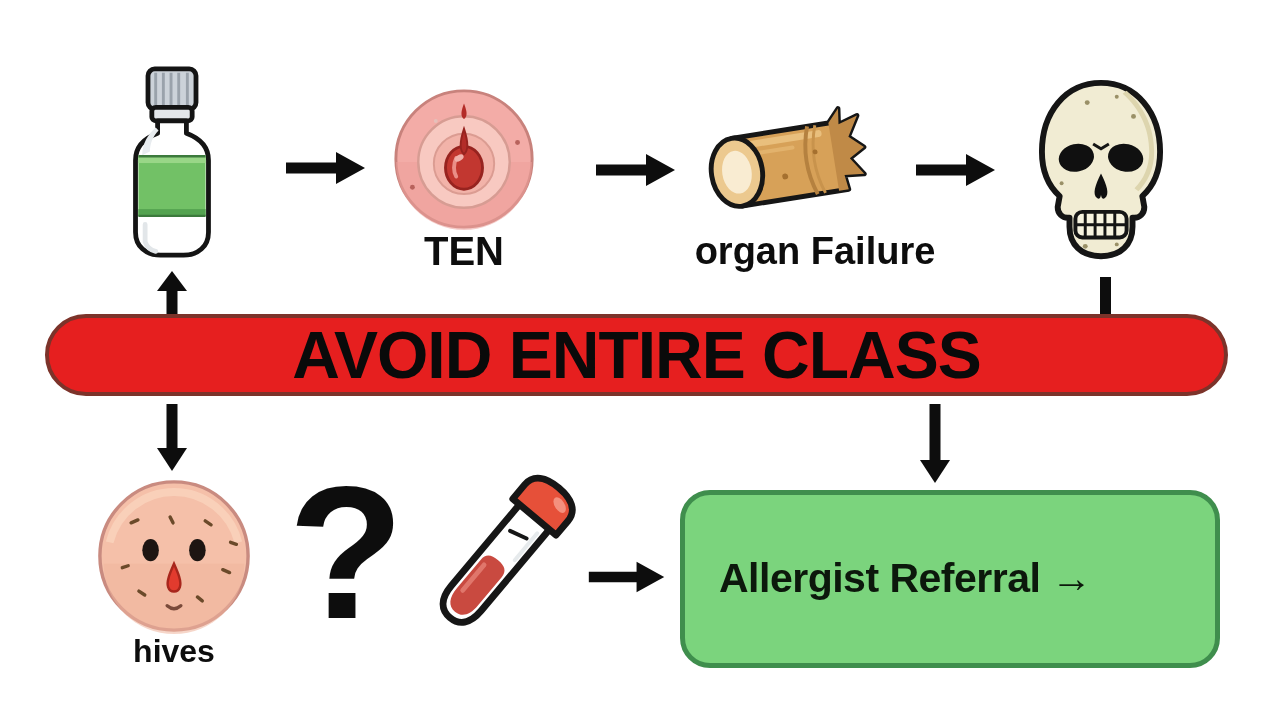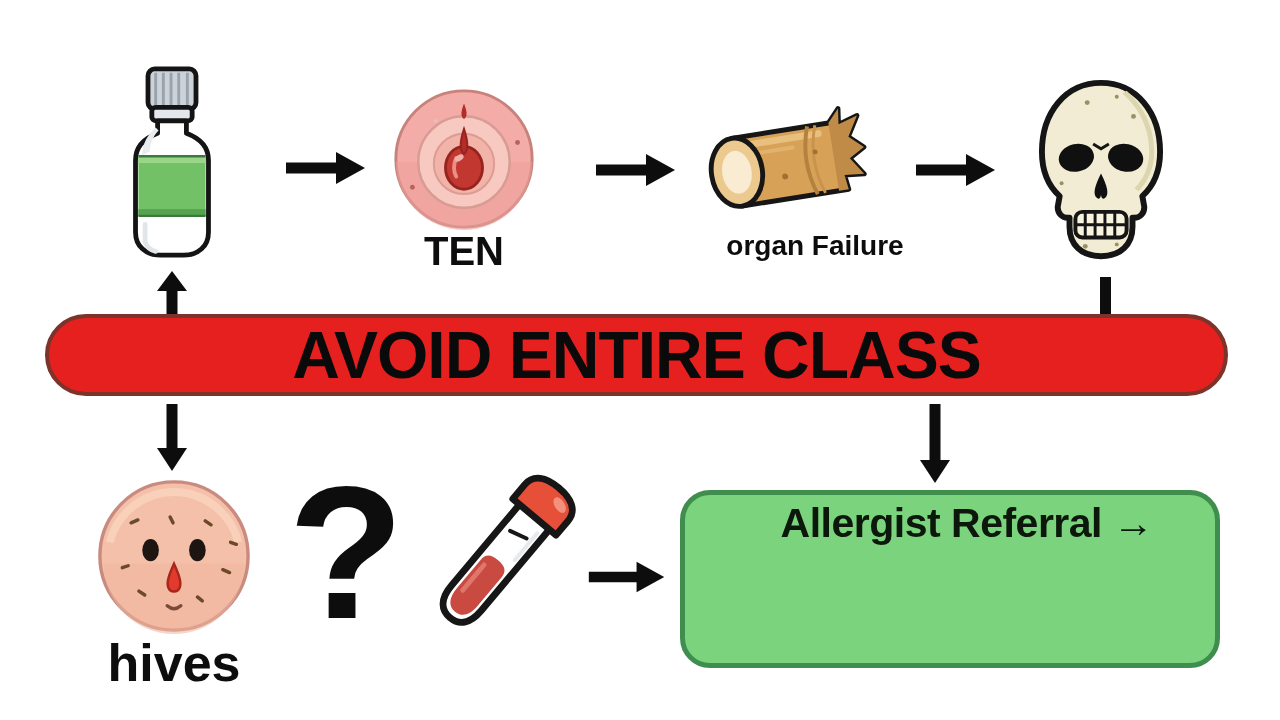--- a/index.html
+++ b/index.html
@@ -7,35 +7,35 @@
     position:relative;width:1280px;height:720px;background:#ffffff;
     font-family:"Liberation Sans", sans-serif;overflow:hidden;
   }
   .abs{position:absolute;}
   .icon-box svg{display:block;width:100%;height:100%;}
   .node-label{
     position:absolute;text-align:center;font-weight:bold;color:#0d0d0d;
     letter-spacing:0px;
   }
   .lbl-ten{left:390px;top:229px;width:148px;font-size:40px;}
-  .lbl-organ{left:668px;top:230px;width:294px;font-size:28px;}
-  .lbl-hives{left:96px;top:633px;width:156px;font-size:52px;}
+  .lbl-organ{left:668px;top:230px;width:294px;font-size:38px;}
+  .lbl-hives{left:96px;top:633px;width:156px;font-size:32px;}
   .banner{
     position:absolute;left:45px;top:314px;width:1183px;height:82px;
     background:#e61f1f;border:4px solid #7c332a;border-radius:44px;
     box-sizing:border-box;display:flex;align-items:center;justify-content:center;
   }
   .banner-text{
     font-weight:bold;font-size:66px;color:#0a0a0a;letter-spacing:-1px;
     white-space:nowrap;
   }
   .outcome{
     position:absolute;left:680px;top:490px;width:540px;height:178px;
     background:#7bd47d;border:5px solid #3f8e4d;border-radius:30px;
-    box-sizing:border-box;display:flex;flex-direction:row;justify-content:center;
+    box-sizing:border-box;display:flex;flex-direction:column;justify-content:center;
     padding-left:34px;
   }
   .outcome-line{
     font-weight:bold;font-size:41px;color:#0c180c;line-height:1.4;
     letter-spacing:-0.5px;white-space:nowrap;
   }
   .qmark{
     position:absolute;left:288px;top:452px;width:115px;height:200px;
     font-weight:bold;font-size:190px;line-height:200px;color:#0d0d0d;
     text-align:center;

